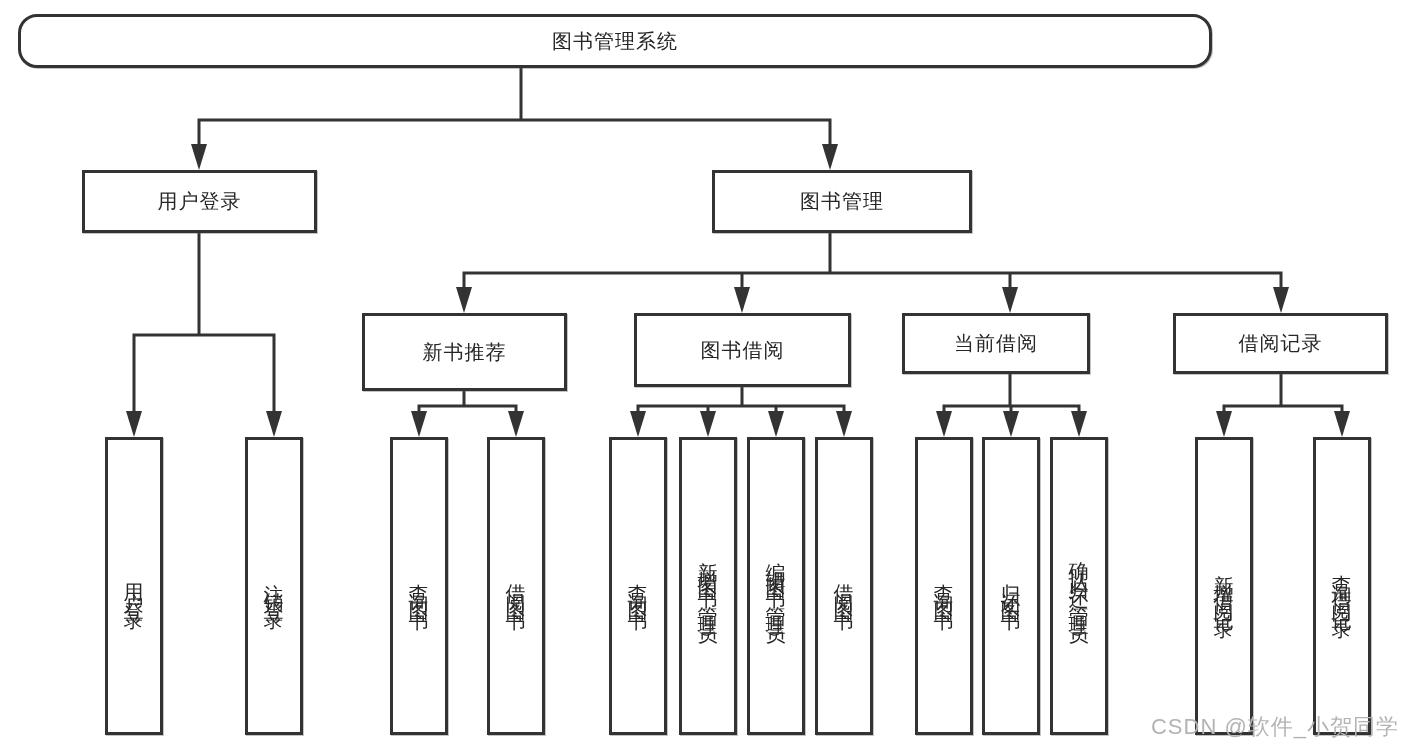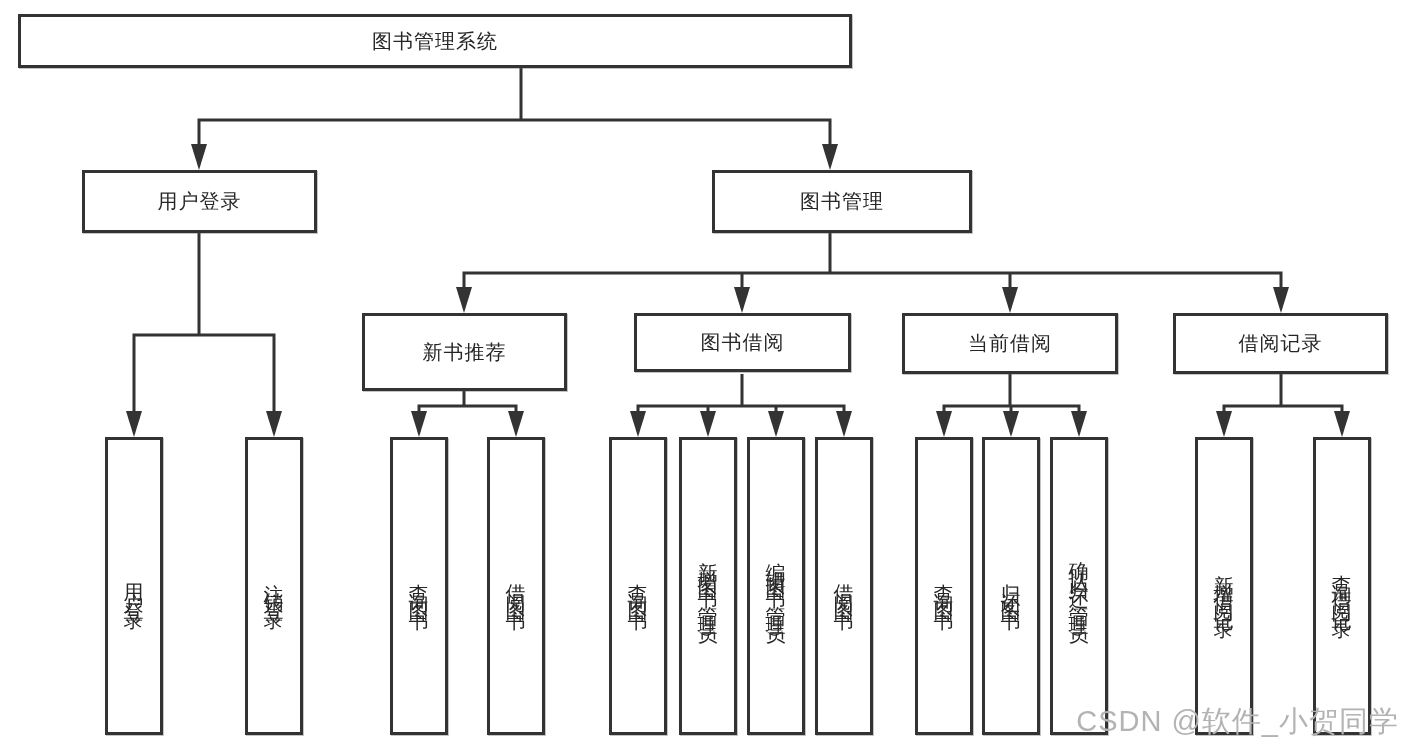--- a/index.html
+++ b/index.html
@@ -46,21 +46,21 @@
     text-orientation: mixed;
     letter-spacing: 9px;
     line-height: 1;
     white-space: nowrap;
   }
   .watermark {
     position: absolute;
     right: 6px;
     bottom: 5px;
     z-index: 5;
-    font-size: 29px;
+    font-size: 22px;
     color: #b3b3b3;
     letter-spacing: 1px;
     white-space: nowrap;
   }
 </style>
 </head>
 <body>
 
 <div class="canvas">
 
@@ -115,28 +115,28 @@
       <polygon points="768,411 784,411 776,437"></polygon>
       <polygon points="836,411 852,411 844,437"></polygon>
       <polygon points="936,411 952,411 944,437"></polygon>
       <polygon points="1003,411 1019,411 1011,437"></polygon>
       <polygon points="1071,411 1087,411 1079,437"></polygon>
       <polygon points="1216,411 1232,411 1224,437"></polygon>
       <polygon points="1334,411 1350,411 1342,437"></polygon>
     </g>
   </svg>
 
-  <div class="node node-h" style="left:18px; top:14px; width:834px; height:54px;">图书管理系统</div>
+  <div class="node node-h" style="left:18px; top:14px; width:1194px; height:54px;border-radius:19px;">图书管理系统</div>
 
   <div class="node node-h" style="left:82px; top:170px; width:235px; height:63px;">用户登录</div>
   <div class="node node-h" style="left:712px; top:170px; width:260px; height:63px;">图书管理</div>
 
   <div class="node node-h" style="left:362px; top:313px; width:205px; height:78px;">新书推荐</div>
-  <div class="node node-h" style="left:634px; top:313px; width:217px; height:59px;">图书借阅</div>
-  <div class="node node-h" style="left:902px; top:313px; width:216px; height:61px;">当前借阅</div>
+  <div class="node node-h" style="left:634px; top:313px; width:217px; height:74px;">图书借阅</div>
+  <div class="node node-h" style="left:902px; top:313px; width:188px; height:61px;">当前借阅</div>
   <div class="node node-h" style="left:1173px; top:313px; width:215px; height:61px;">借阅记录</div>
 
   <div class="node node-v" style="left:105px; top:437px; width:58px; height:298px;">
     <span class="vtext">用户登录</span>
   </div>
   <div class="node node-v" style="left:245px; top:437px; width:58px; height:298px;">
     <span class="vtext">注销登录</span>
   </div>
 
   <div class="node node-v" style="left:390px; top:437px; width:58px; height:298px;">

